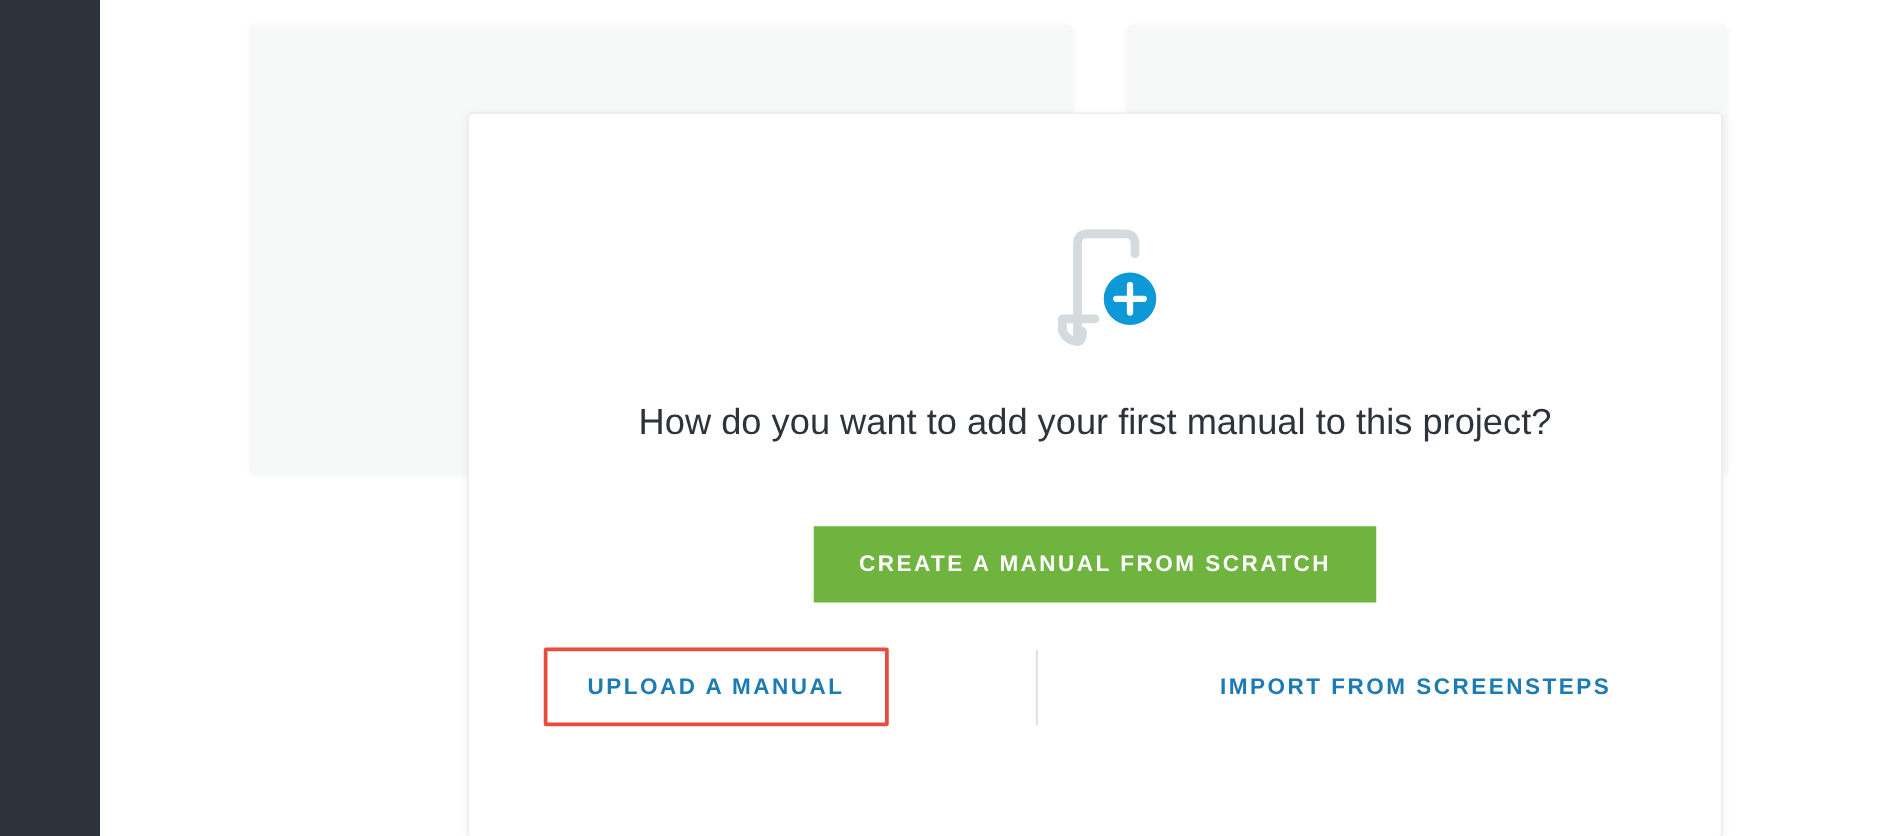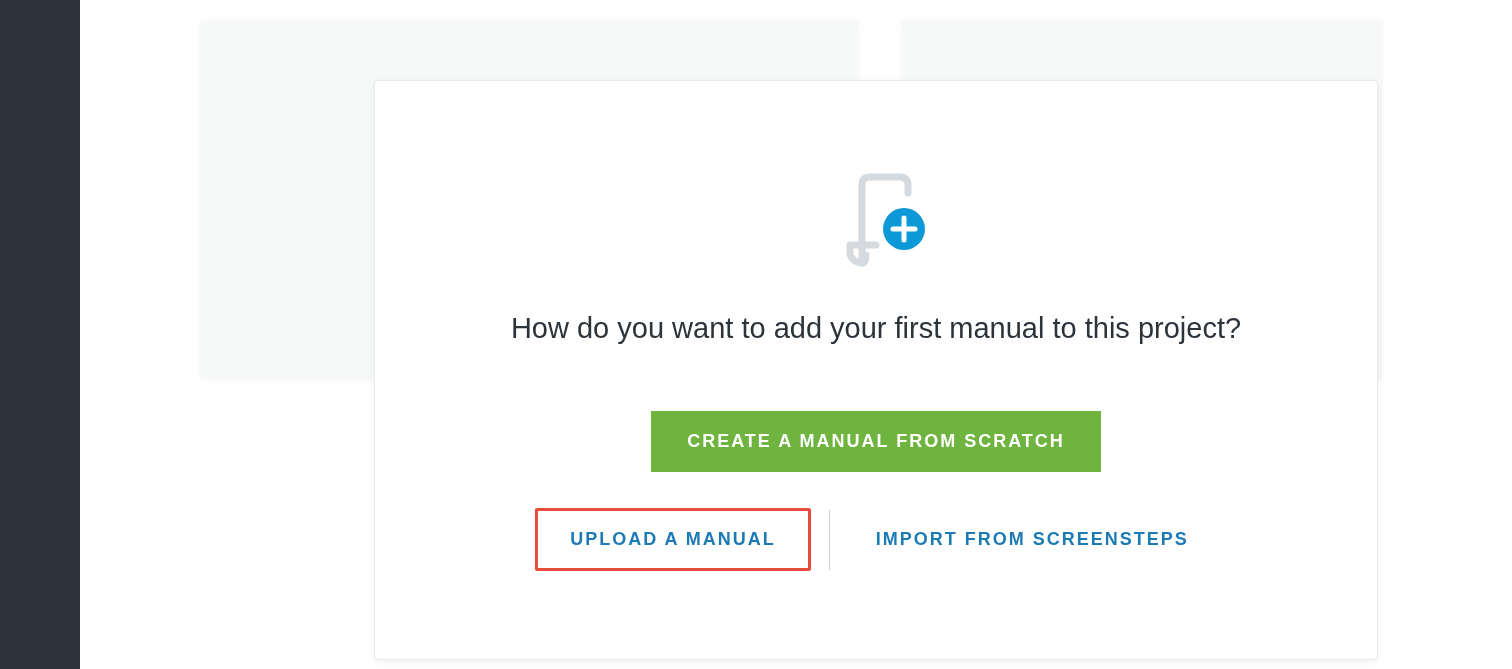--- a/index.html
+++ b/index.html
@@ -6,21 +6,21 @@
   html, body { width: 1512px; height: 669px; font-family: "Segoe UI", Arial, sans-serif; background: #ffffff; overflow: hidden; }
   .root { display: flex; width: 100%; height: 100%; }
   .left-rail { width: 80px; height: 100%; background: #2c333a; flex: 0 0 80px; }
   .content { flex: 1; position: relative; padding: 20px 40px; }
   .bg-cards { position: absolute; top: 20px; left: 120px; right: 0; height: 360px; display: flex; gap: 44px; z-index: 0; }
   .bg-card { background: #f7f8f8; border-radius: 4px; box-shadow: 0 0 6px rgba(0,0,0,0.04); }
   .bg-card.left { width: 658px; height: 360px; }
   .bg-card.right { width: 480px; height: 360px; }
   .modal {
     position: absolute;
-    top: 80px; left: 294px;
+    top: 90px; left: 294px;
     width: 1004px; min-height: 580px;
     background: #ffffff;
     border: 1px solid #e7e9ea;
     border-radius: 4px;
     box-shadow: 0 2px 8px rgba(0,0,0,0.06);
     z-index: 1;
     text-align: center;
     padding: 90px 60px 40px;
   }
   .modal-icon { display: block; margin: 0 auto 40px; }
@@ -42,21 +42,21 @@
     text-transform: uppercase;
     padding: 20px 36px;
     border: none;
     border-radius: 0;
     cursor: pointer;
   }
   .secondary-row {
     margin-top: 36px;
     display: flex;
     align-items: center;
-    justify-content: center;
+    justify-content: space-between;
     gap: 0;
   }
   .btn-link {
     display: inline-block;
     font-size: 18px;
     font-weight: 700;
     letter-spacing: 2px;
     text-transform: uppercase;
     color: #1c7ab5;
     background: transparent;

